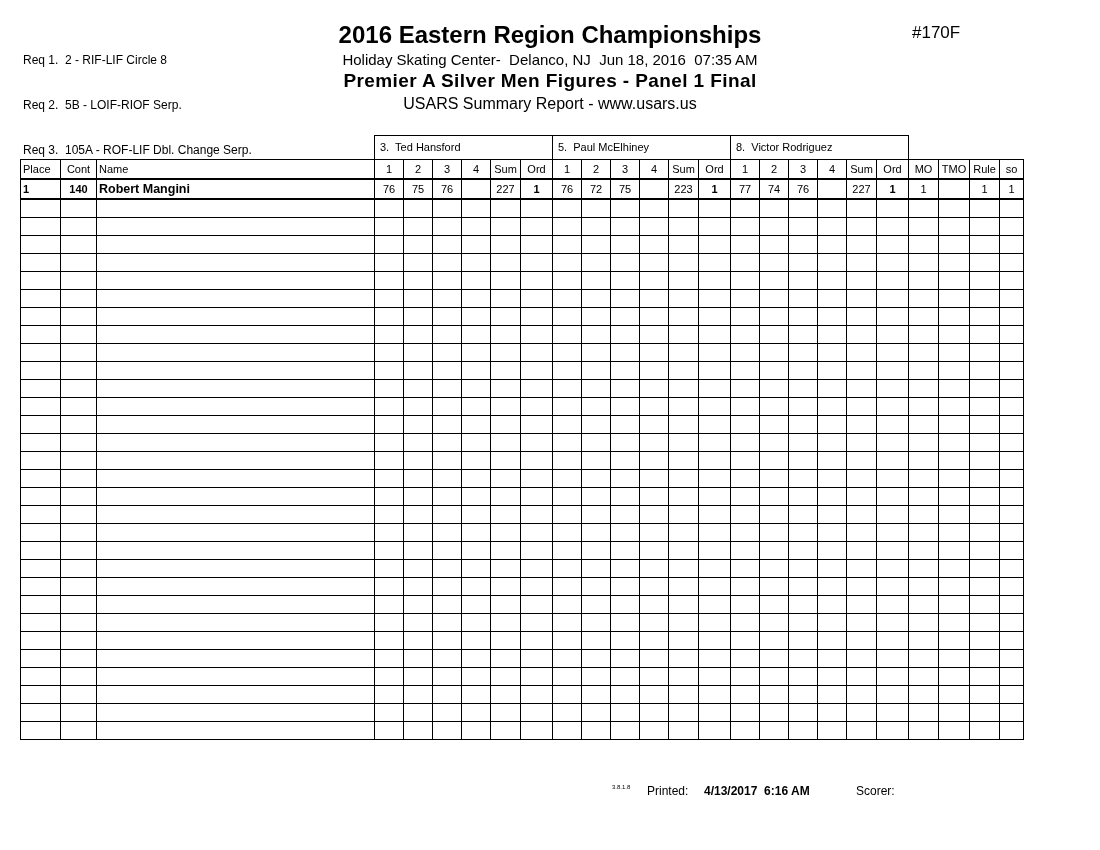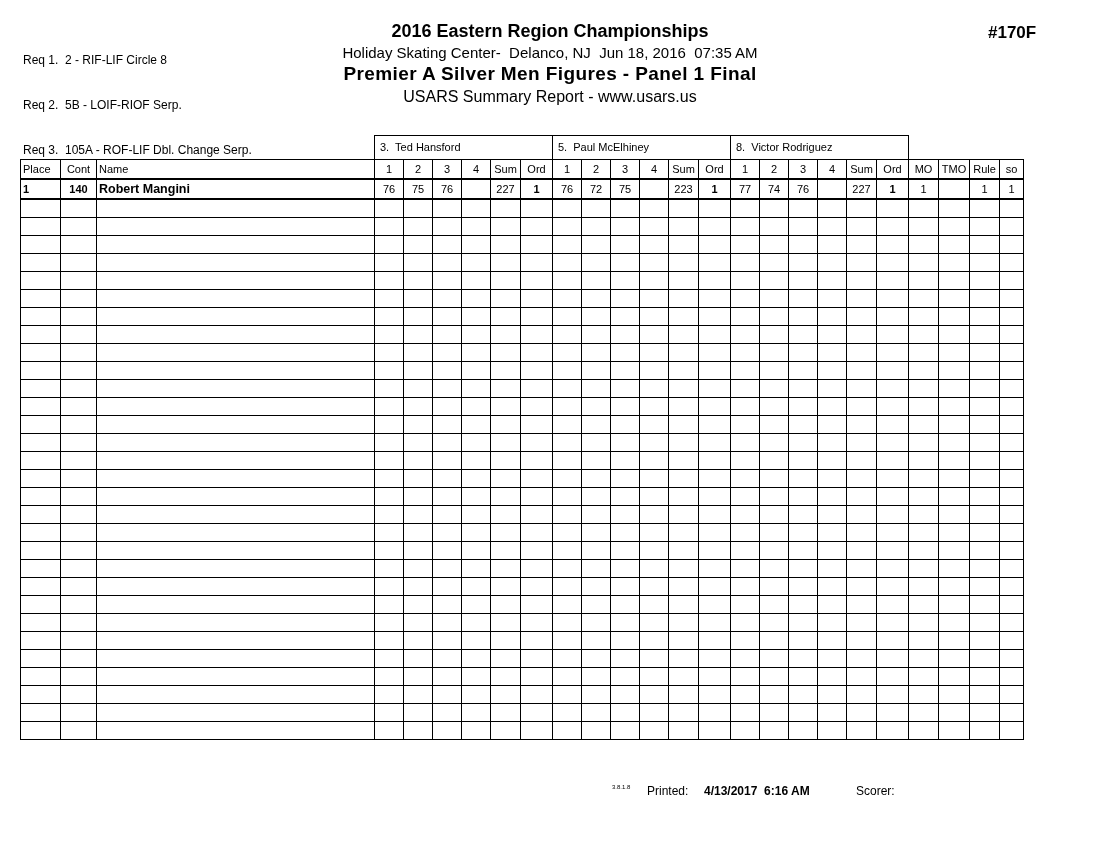--- a/index.html
+++ b/index.html
@@ -3,25 +3,25 @@
 <meta charset="utf-8">
 <style>
   * { margin:0; padding:0; box-sizing:border-box; }
   html,body { background:#ffffff; }
   .page {
     position:relative; width:1100px; height:850px; background:#ffffff;
     font-family:"Liberation Sans", sans-serif; color:#000; overflow:hidden;
   }
   .req-block { position:absolute; left:23px; top:23px; font-size:12px; line-height:15px; white-space:pre; }
   .title-block { position:absolute; left:0; top:21px; width:100%; text-align:center; }
-  .title-line1 { font-size:18px; font-weight:bold; }
+  .title-line1 { font-size:24px; font-weight:bold; }
   .title-line2 { font-size:15px; margin-top:2px; white-space:pre; }
   .title-line3 { font-size:19px; font-weight:bold; letter-spacing:0.4px; margin-top:2px; }
   .title-line4 { font-size:16px; margin-top:3px; }
-  .event-number { position:absolute; left:988px; top:23px; font-size:17px; font-weight:bold; }
+  .event-number { position:absolute; left:912px; top:23px; font-size:17px; font-weight:normal; }
 
   table.score-table {
     position:absolute; left:20px; top:135px;
     border-collapse:collapse; table-layout:fixed; font-size:11px;
   }
   table.score-table td {
     border:1px solid #000; height:18px; line-height:18px;
     padding:0 2px; overflow:hidden; white-space:nowrap;
   }
   tr.judge-row td.spacer { border:none; }

